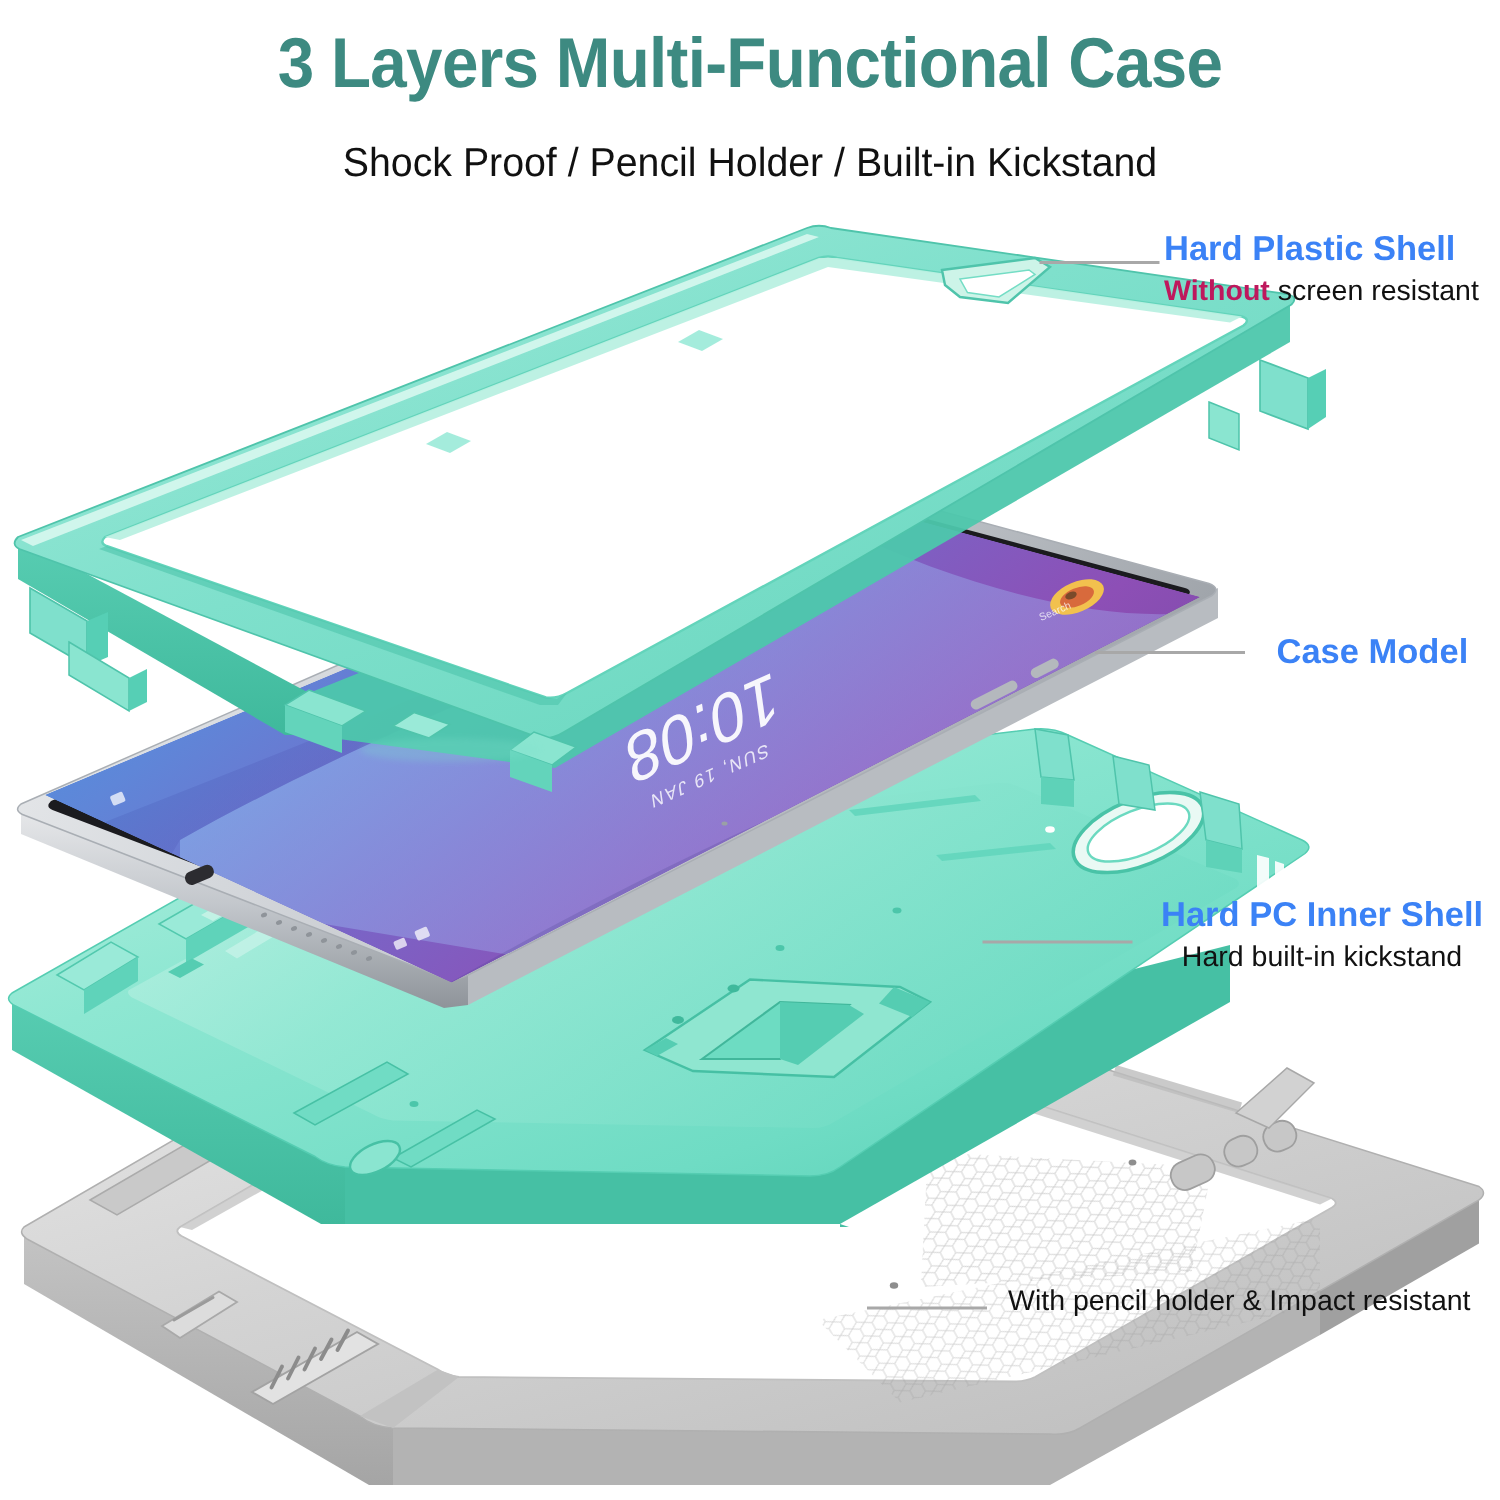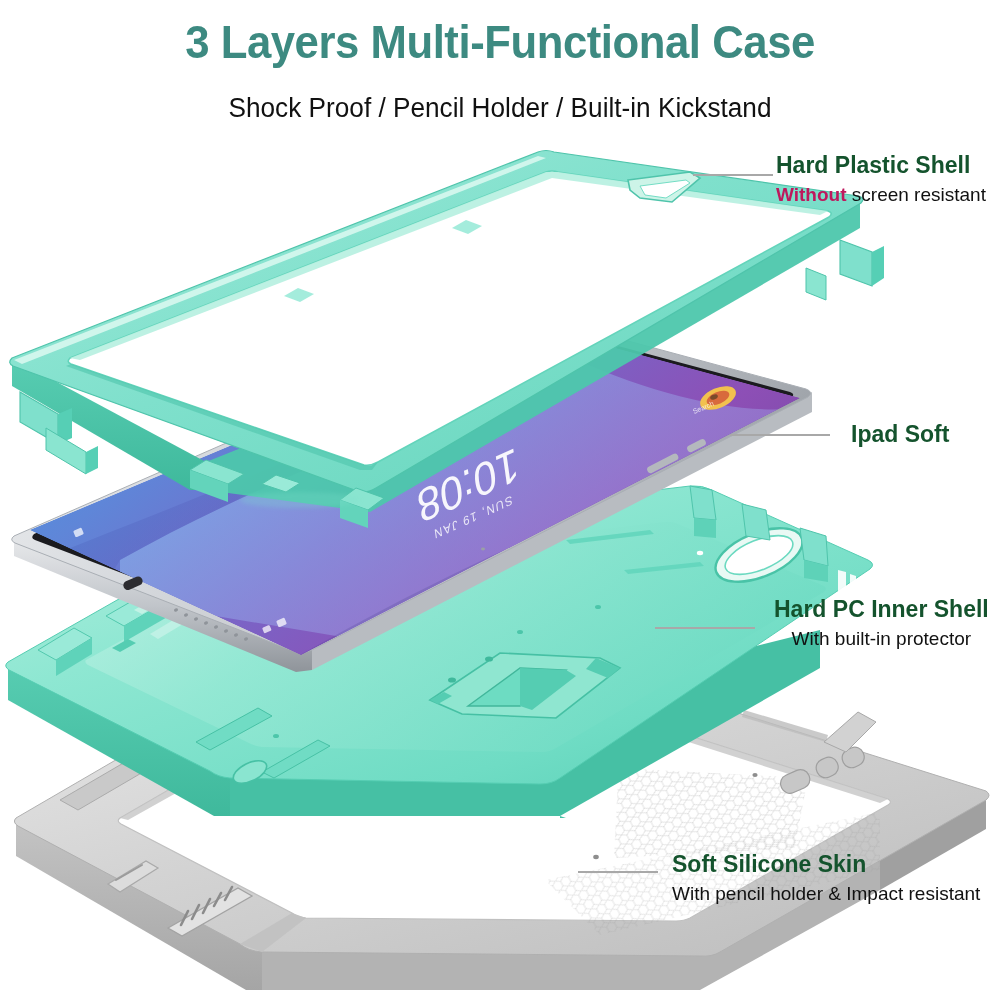--- a/index.html
+++ b/index.html
@@ -20,21 +20,21 @@
   }
   .subtitle{
     position:absolute;left:0;top:93px;width:1000px;text-align:center;
     font-size:27px;color:#111;white-space:nowrap;
     transform:scaleX(.97);transform-origin:50% 50%;
   }
 
   
   .callout{position:absolute;white-space:nowrap;}
   .callout .c-title{
-    font-weight:bold;font-size:23px;color:#14532d;line-height:1.15;
+    font-weight:bold;font-size:23px;color:#3b82f6;line-height:1.15;
   }
   .callout .c-sub{
     font-size:19px;color:#111;line-height:1.25;margin-top:5px;
   }
   .callout .c-sub .warn{color:#be185d;font-weight:bold;}
   .leader{position:absolute;height:2px;background:#a8a8a8;}
 
   
   .art{position:absolute;left:0;top:0;width:1000px;height:1000px;}
   .art svg{position:absolute;left:0;top:0;}
@@ -436,28 +436,27 @@
   <div class="leader" style="left:693px;top:174px;width:80px;"></div>
   <div class="callout" style="left:776px;top:152px;">
     <div class="c-title">Hard Plastic Shell</div>
     <div class="c-sub">
       <span class="warn">Without</span><span> screen resistant</span>
     </div>
   </div>
 
   <div class="leader" style="left:730px;top:434px;width:100px;"></div>
   <div class="callout" style="left:851px;top:421px;">
-    <div class="c-title">Ipad Soft</div>
+    <div class="c-title">Case Model</div>
   </div>
 
   <div class="leader" style="left:655px;top:627px;width:100px;"></div>
   <div class="callout" style="left:774px;top:596px;text-align:center;">
     <div class="c-title">Hard PC Inner Shell</div>
-    <div class="c-sub">With built-in protector</div>
+    <div class="c-sub">Hard built-in kickstand</div>
   </div>
 
   <div class="leader" style="left:578px;top:871px;width:80px;"></div>
   <div class="callout" style="left:672px;top:851px;">
-    <div class="c-title">Soft Silicone Skin</div>
     <div class="c-sub">With pencil holder &amp; Impact resistant</div>
   </div>
 
 </div>
 
 </body></html>

